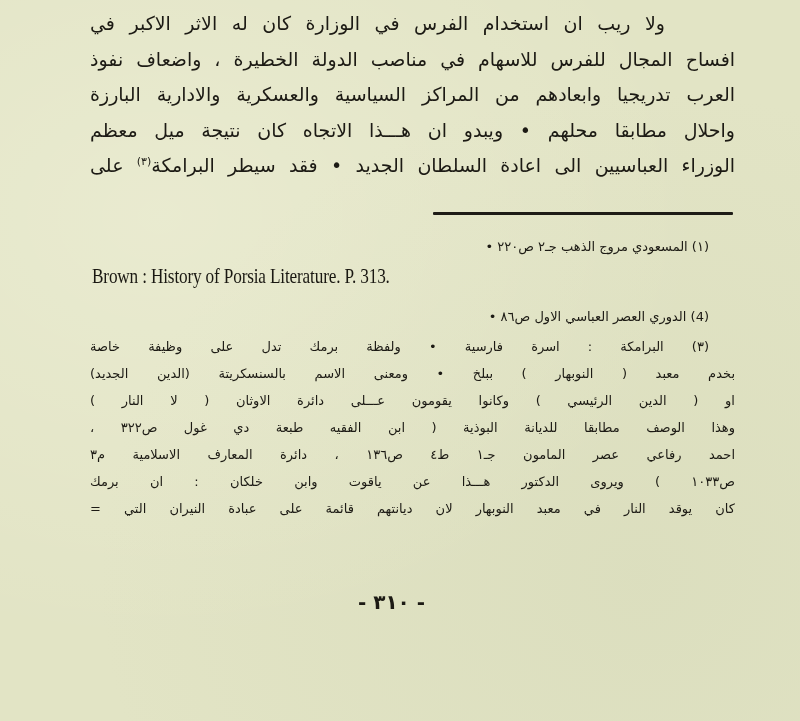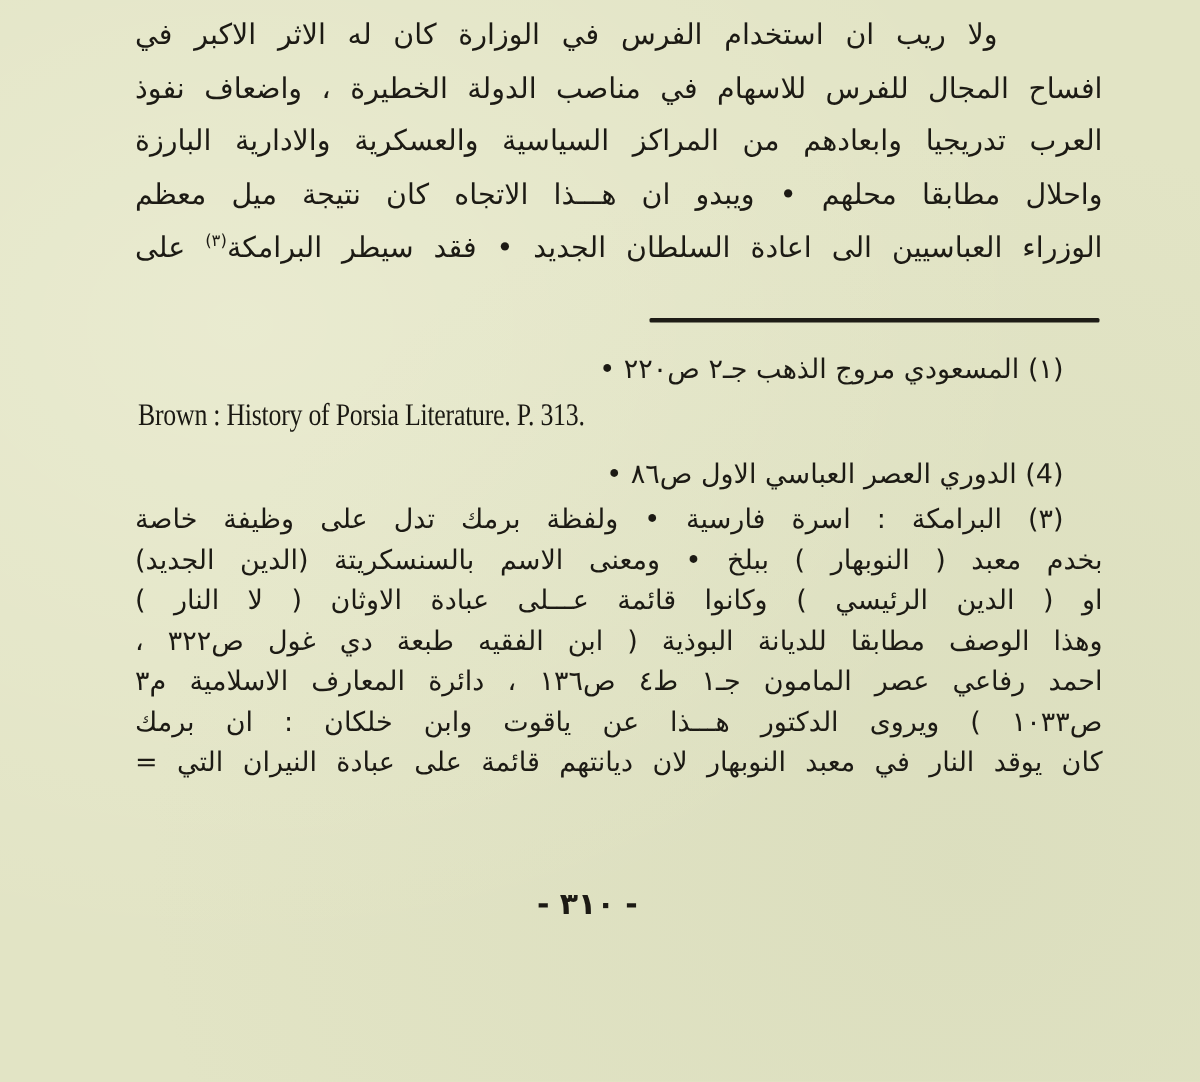--- a/index.html
+++ b/index.html
@@ -52,21 +52,21 @@
       height: 3px;
       background: #1e1c16;
       border-radius: 1px;
     }
     .fn-block {
       position: absolute;
       left: 70px;
       width: 645px;
       direction: rtl;
       font-family: "DejaVu Sans", sans-serif;
-      font-size: 18px;
+      font-size: 13px;
       line-height: 27px;
     }
     .fn-line {
       display: block;
       white-space: nowrap;
       text-align: justify;
       text-align-last: justify;
     }
     .fn-line.short {
       text-align-last: right;
@@ -124,21 +124,21 @@
   </div>
   <div class="latin-ref">Brown : History of Porsia Literature. P. 313.</div>
 
   <div class="fn-block" id="fn2">
     <span class="fn-line short">(4) الدوري العصر العباسي الاول ص٨٦ •</span>
   </div>
 
   <div class="fn-block" id="fn3">
     <span class="fn-line lead">(٣) البرامكة : اسرة فارسية • ولفظة برمك تدل على وظيفة خاصة</span>
     <span class="fn-line">بخدم معبد ( النوبهار ) ببلخ • ومعنى الاسم بالسنسكريتة (الدين الجديد)</span>
-    <span class="fn-line">او ( الدين الرئيسي ) وكانوا قائمة عـــلى عبادة الاوثان ( لا النار )</span>
+    <span class="fn-line">او ( الدين الرئيسي ) وكانوا يقومون عـــلى دائرة الاوثان ( لا النار )</span>
     <span class="fn-line">وهذا الوصف مطابقا للديانة البوذية ( ابن الفقيه طبعة دي غول ص٣٢٢ ،</span>
     <span class="fn-line">احمد رفاعي عصر المامون جـ١ ط٤ ص١٣٦ ، دائرة المعارف الاسلامية م٣</span>
     <span class="fn-line">ص١٠٣٣ ) ويروى الدكتور هـــذا عن ياقوت وابن خلكان : ان برمك</span>
     <span class="fn-line">كان يوقد النار في معبد النوبهار لان ديانتهم قائمة على عبادة النيران التي =</span>
   </div>
 
   <div class="page-number">- ٣١٠ -</div>
 
 </div>
 

